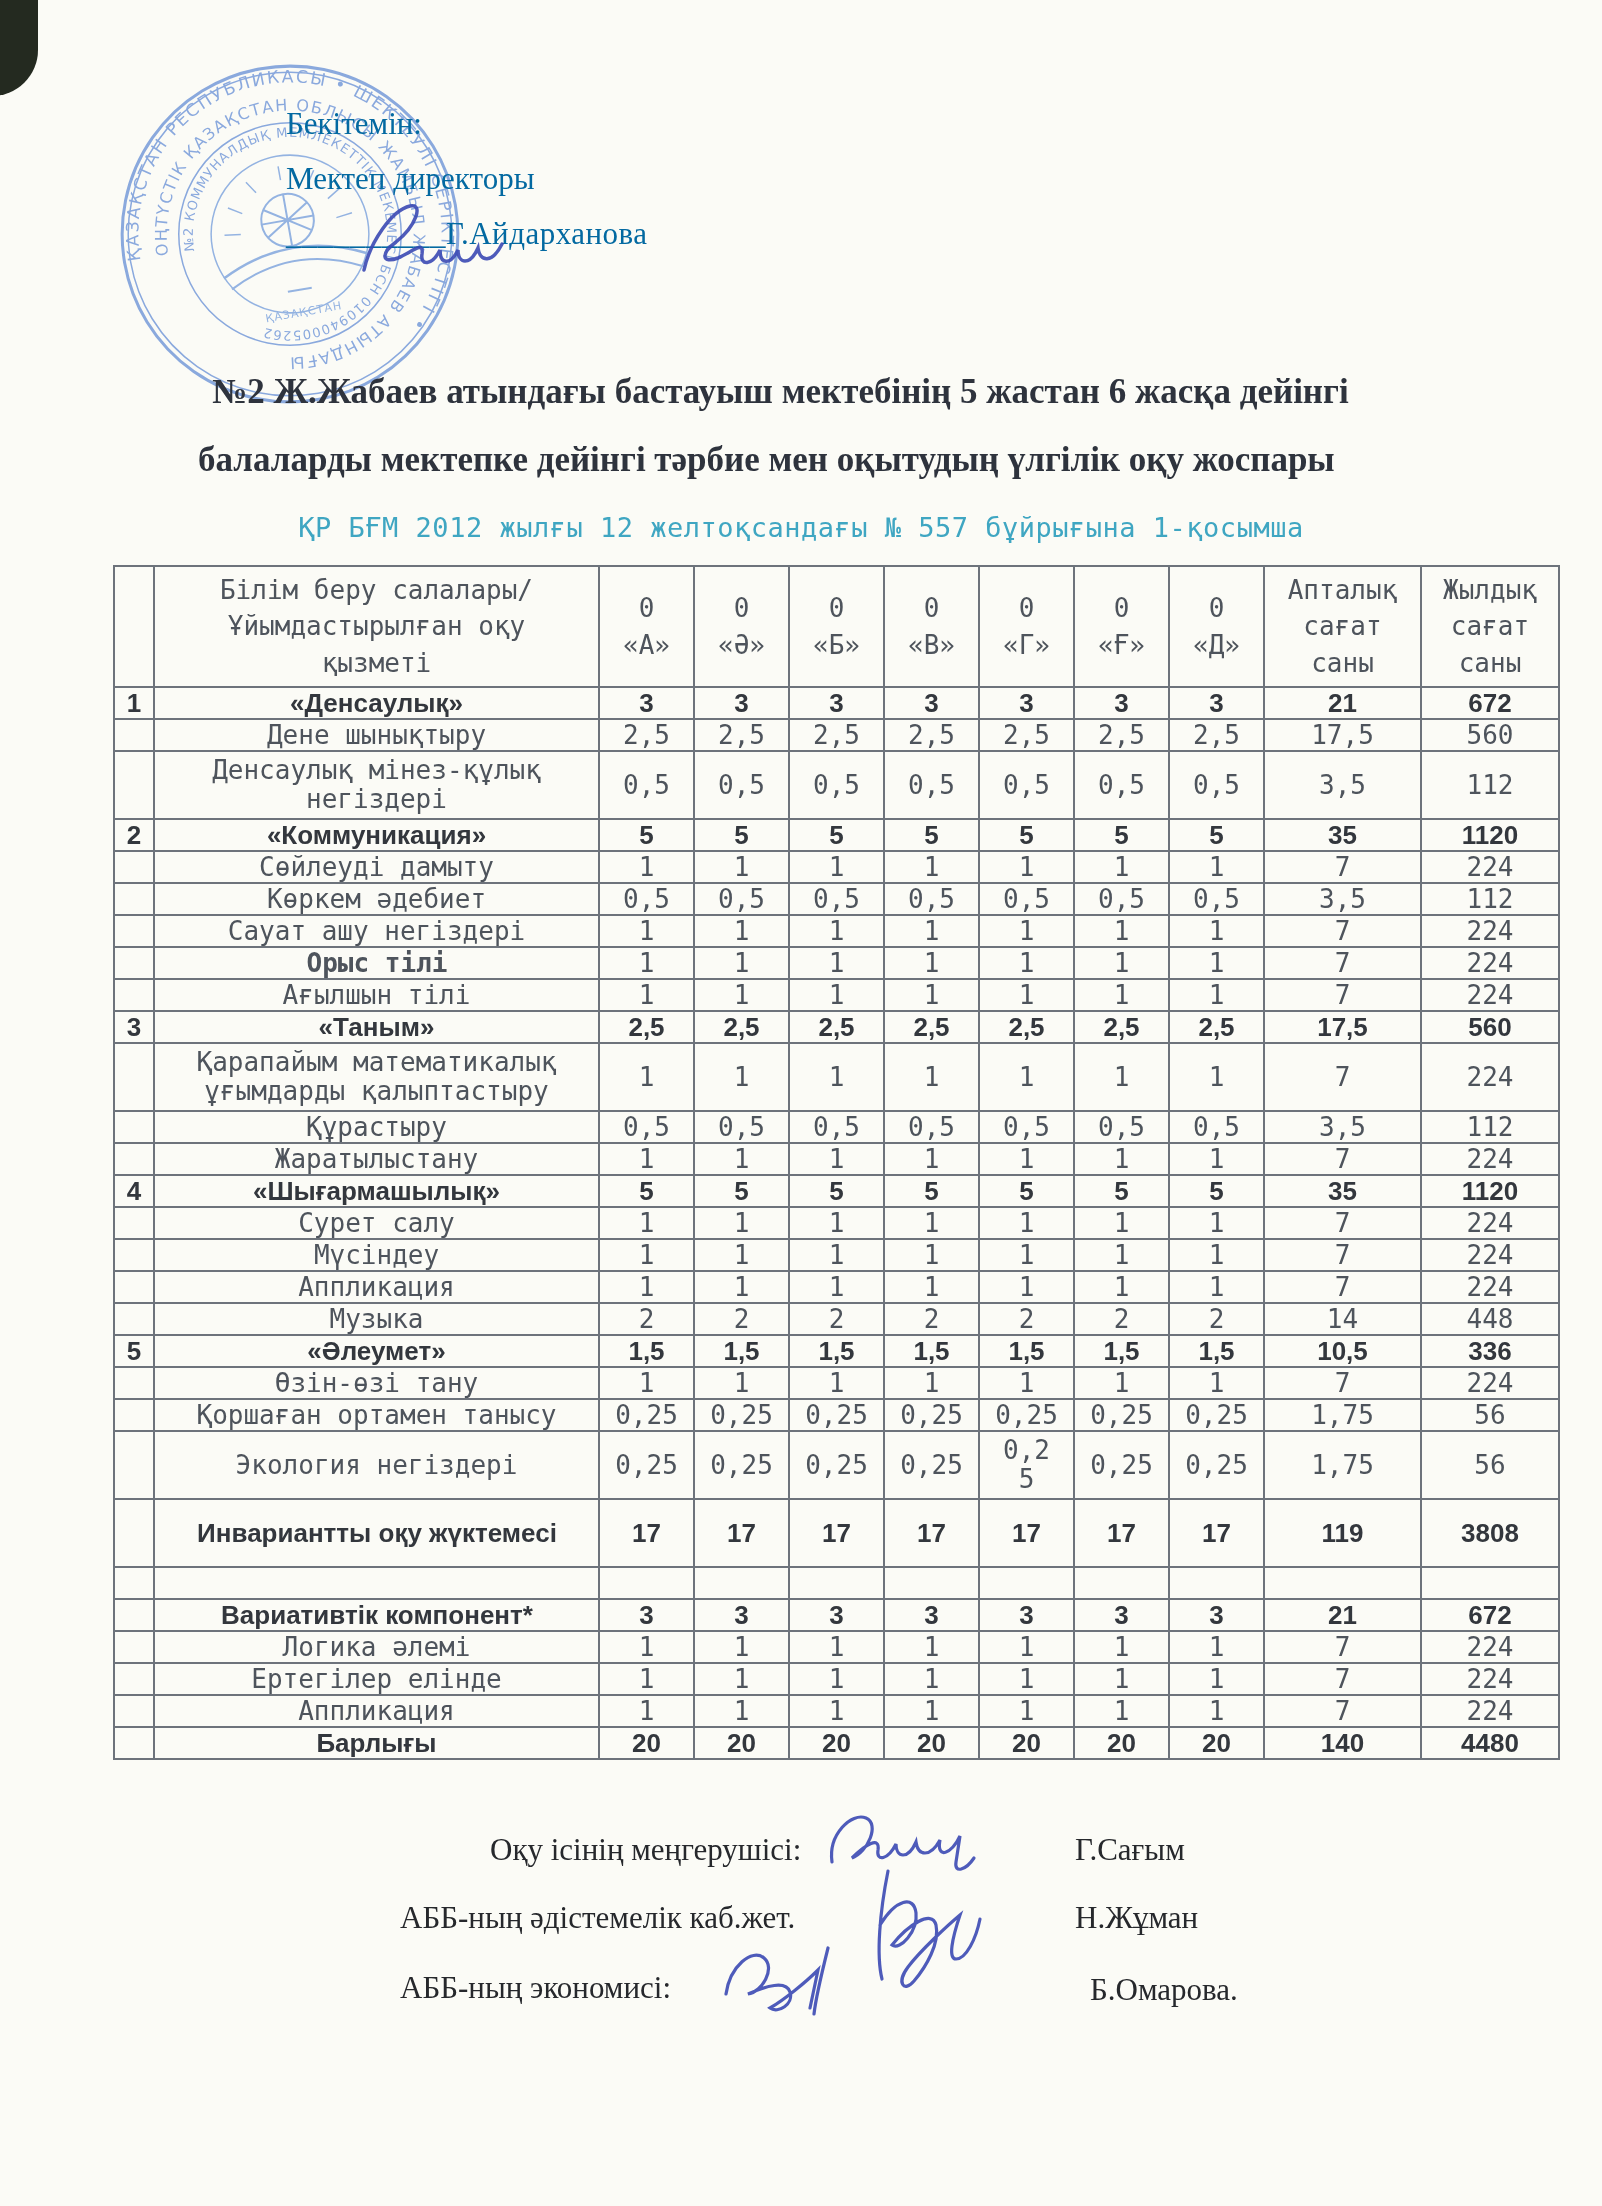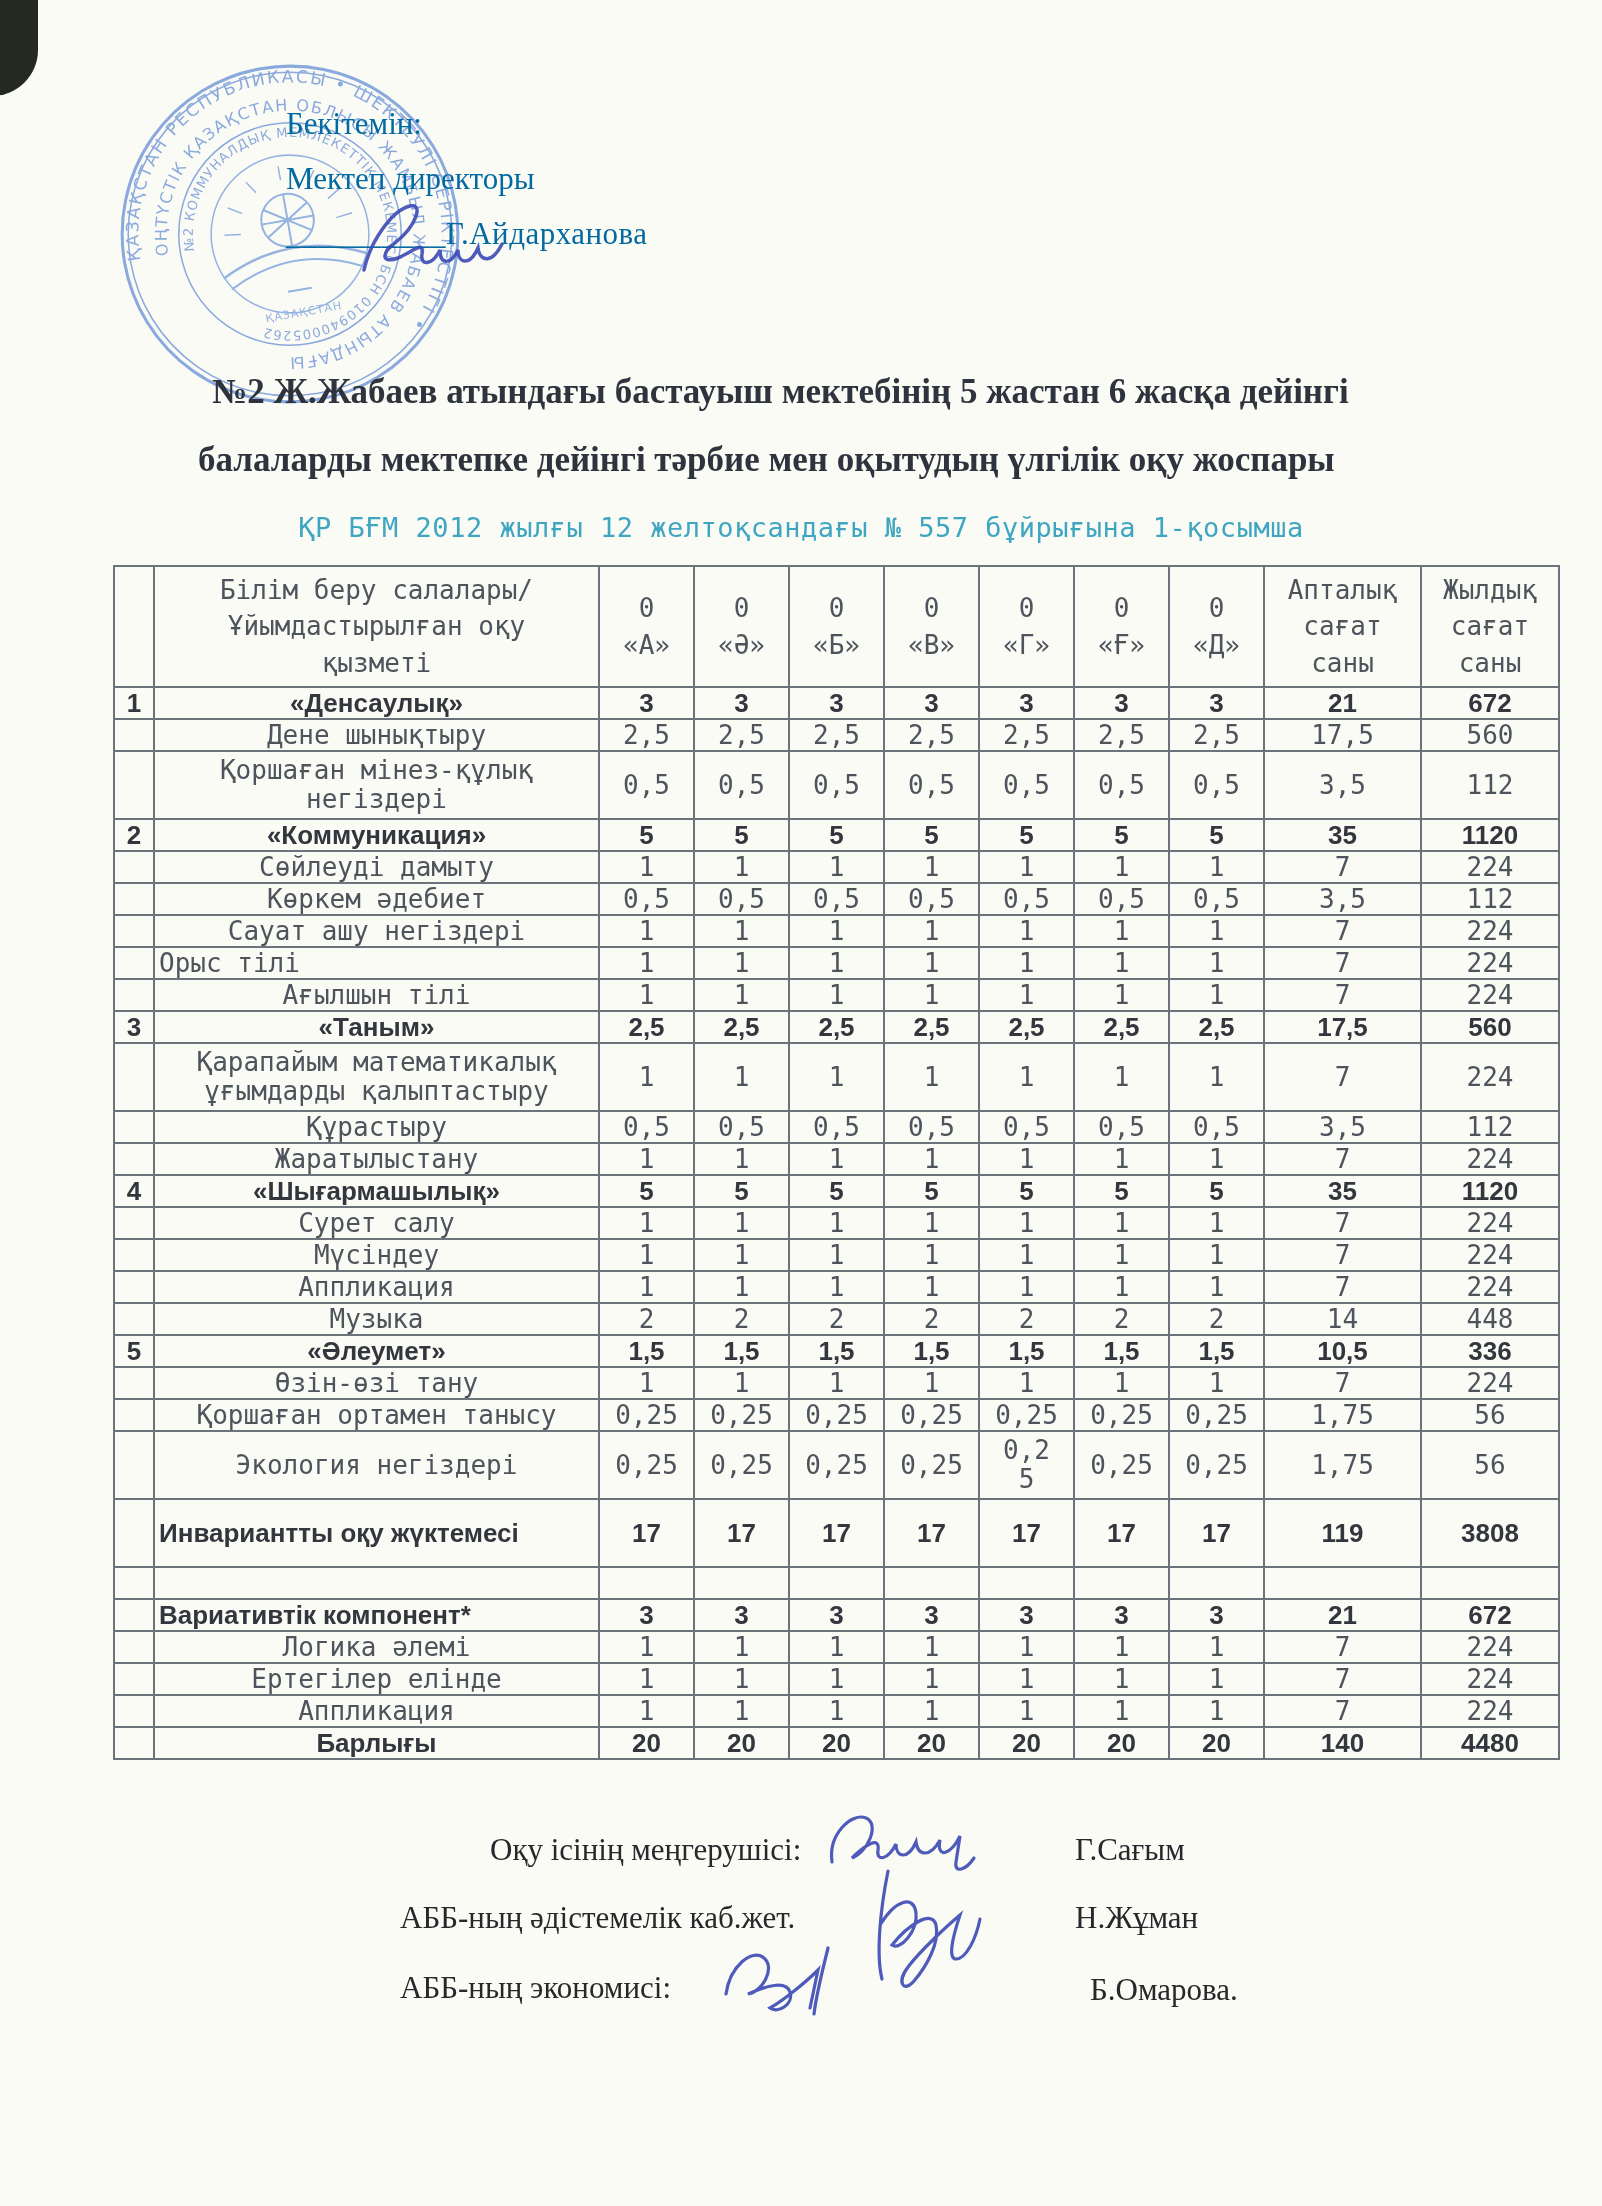--- a/index.html
+++ b/index.html
@@ -36,21 +36,21 @@
     font-family:"DejaVu Sans Mono", monospace; font-size:26px; color:#4e545c; }
   .tbl th, .tbl td { border:2px solid #6d737b; vertical-align:middle;
     text-align:center; padding:0 3px; white-space:pre-line; overflow:hidden; }
   .tbl thead tr { height:121px; }
   .tbl th { font-weight:normal; line-height:1.4; }
   .tbl tbody tr { height:32px; }
   .tbl tbody tr.h2 { height:68px; }
   .tbl tbody td { line-height:1.1; }
   .tbl tr.bold td { font-family:"Liberation Sans", sans-serif; font-weight:bold;
     color:#33373d; font-size:26px; }
-  .tbl td.clabel.left { text-align:left; padding-left:4px; }
+  .tbl td.clabel.left { text-align:center; padding-left:4px;font-weight:bold; }
 
   
   .foot-line { position:absolute; font-size:31px; color:#26282c; }
   .foot-line .name { position:absolute; white-space:nowrap; }
   .fl1 { left:490px; top:1832px; }
   .fl2 { left:400px; top:1900px; }
   .fl3 { left:400px; top:1970px; }
   .fl1 .name { left:585px; top:0; }
   .fl2 .name { left:675px; top:0; }
   .fl3 .name { left:690px; top:2px; }
@@ -180,21 +180,21 @@
           <td>2,5</td>
           <td>2,5</td>
           <td>2,5</td>
           <td>2,5</td>
           <td>2,5</td>
           <td>17,5</td>
           <td>560</td>
         </tr>
         <tr class="h2">
           <td class="cnum"></td>
-          <td class="clabel">Қоршаған мінез-құлық негіздері</td>
+          <td class="clabel">Денсаулық мінез-құлық негіздері</td>
           <td>0,5</td>
           <td>0,5</td>
           <td>0,5</td>
           <td>0,5</td>
           <td>0,5</td>
           <td>0,5</td>
           <td>0,5</td>
           <td>3,5</td>
           <td>112</td>
         </tr>

